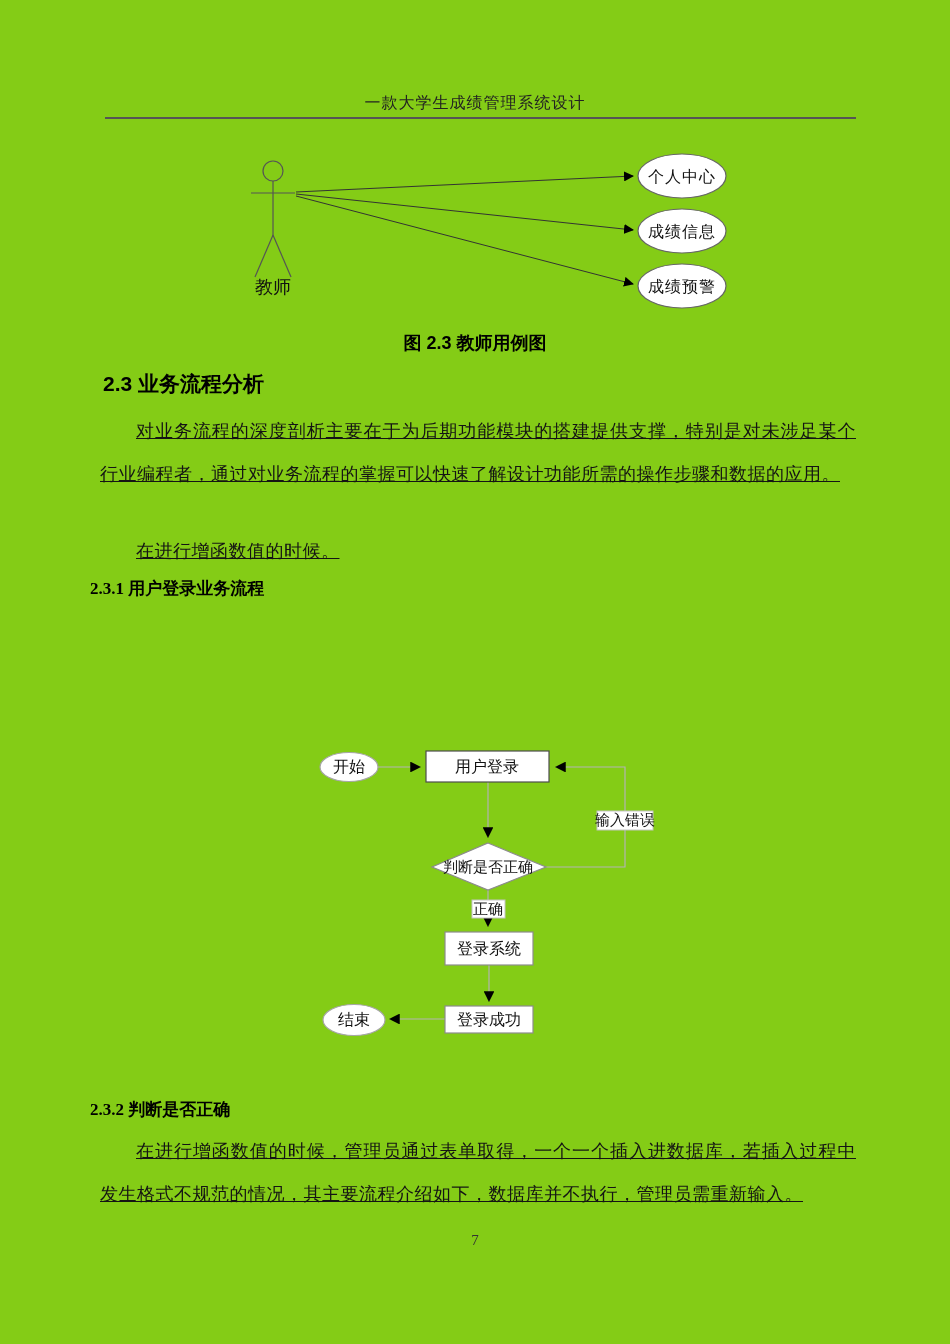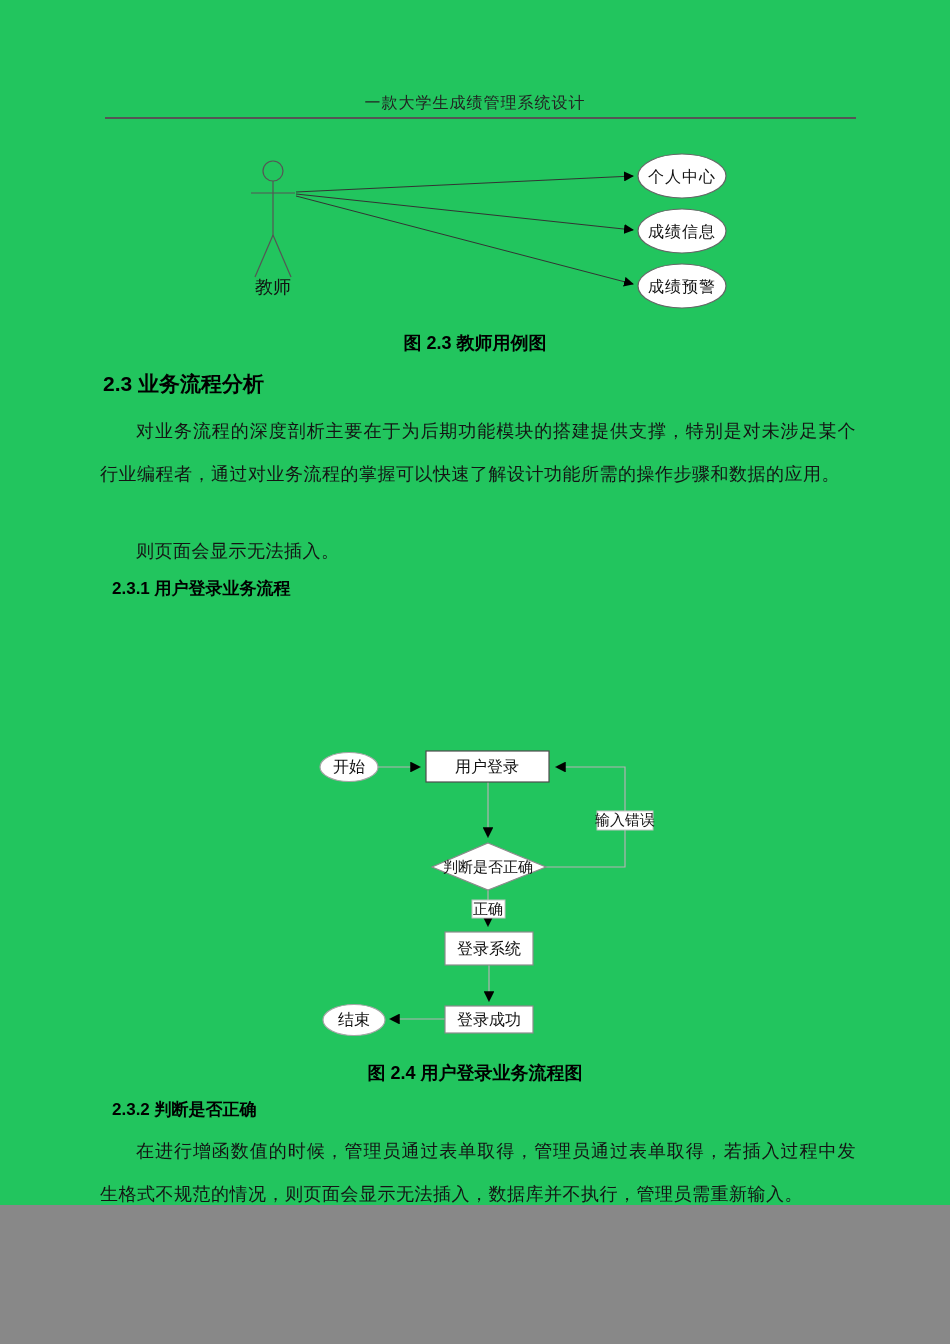--- a/index.html
+++ b/index.html
@@ -1,19 +1,19 @@
 <!DOCTYPE html>
 <html><head>
 <meta charset="utf-8">
 <style>
   html,body{margin:0;padding:0;background:#888;}
   .page{
     position:relative;
-    width:950px;height:1205px;
-    background:#22c55e;
+    width:950px;height:1344px;
+    background:#84cc16;
     font-family:"Liberation Serif","DejaVu Serif",serif;
     color:#111;
     overflow:hidden;
   }
   .doc-header{
     position:absolute;top:93px;left:0;width:950px;
     text-align:center;font-size:16px;letter-spacing:1px;color:#222;
   }
   .header-rule{
     position:absolute;top:117px;left:105px;width:751px;height:2px;
@@ -24,29 +24,29 @@
     position:absolute;left:0;width:950px;text-align:center;
     font-family:"Liberation Sans","DejaVu Sans",sans-serif;
     font-weight:bold;font-size:18px;color:#000;
   }
   .h-section{
     position:absolute;left:103px;
     font-family:Liberation Sans, sans-serif;
     font-weight:bold;font-size:21px;color:#000;margin:0;line-height:24px;
   }
   .h-sub{
-    position:absolute;left:112px;
-    font-family:Liberation Sans, sans-serif;
+    position:absolute;left:90px;
+    font-family:Liberation Serif, serif;
     font-weight:bold;font-size:17px;color:#000;margin:0;line-height:20px;
   }
   .body-par{
     position:absolute;left:100px;width:756px;margin:0;
     font-size:18px;line-height:43px;letter-spacing:0.5px;
     text-align:justify;text-justify:inter-ideograph;
-    text-indent:2em;color:#141414;
+    text-indent:2em;color:#141414;text-decoration:underline;
   }
   .page-number{
     position:absolute;top:1232px;left:0;width:950px;
     text-align:center;font-size:15px;color:#333;
   }
   svg text{
     font-family:"Liberation Serif","DejaVu Serif",serif;
     fill:#111;
   }
 </style>
@@ -89,21 +89,21 @@
       <text x="452" y="152" text-anchor="middle" font-size="16" letter-spacing="1">成绩预警</text>
     </g>
   </svg>
 
   <div class="caption" style="top:331px">图 2.3 教师用例图</div>
 
   <h2 class="h-section" style="top:372px">2.3 业务流程分析</h2>
 
   <p class="body-par" style="top:410px">对业务流程的深度剖析主要在于为后期功能模块的搭建提供支撑，特别是对未涉足某个行业编程者，通过对业务流程的掌握可以快速了解设计功能所需的操作步骤和数据的应用。</p>
 
-  <p class="body-par" style="top:530px">则页面会显示无法插入。</p>
+  <p class="body-par" style="top:530px">在进行增函数值的时候。</p>
 
   <h3 class="h-sub" style="top:579px">2.3.1 用户登录业务流程</h3>
 
 
   <svg class="fig-svg" style="left:300px;top:745px" width="360" height="300" viewBox="0 0 360 300">
     <defs>
       <marker id="arrF" viewBox="0 0 10 10" refX="9" refY="5" markerWidth="9" markerHeight="9" orient="auto-start-reverse">
         <path d="M0,0 L10,5 L0,10 z" fill="#000"></path>
       </marker>
     </defs>
@@ -135,21 +135,20 @@
     <rect x="145" y="187" width="88" height="33" fill="#fff" stroke="#8c8c8c" stroke-width="1.2"></rect>
     <text x="189" y="209" text-anchor="middle" font-size="16">登录系统</text>
 
     <rect x="145" y="261" width="88" height="27" fill="#fff" stroke="#8c8c8c" stroke-width="1.2"></rect>
     <text x="189" y="280" text-anchor="middle" font-size="16">登录成功</text>
 
     <ellipse cx="54" cy="275" rx="31" ry="15.5" fill="#fff" stroke="#a6a6a6" stroke-width="1.2"></ellipse>
     <text x="54" y="280" text-anchor="middle" font-size="16">结束</text>
   </svg>
 
-  <div class="caption" style="top:1061px">图 2.4 用户登录业务流程图</div>
 
   <h3 class="h-sub" style="top:1100px">2.3.2 判断是否正确</h3>
 
-  <p class="body-par" style="top:1130px">在进行增函数值的时候，管理员通过表单取得，管理员通过表单取得，若插入过程中发生格式不规范的情况，则页面会显示无法插入，数据库并不执行，管理员需重新输入。</p>
+  <p class="body-par" style="top:1130px">在进行增函数值的时候，管理员通过表单取得，一个一个插入进数据库，若插入过程中发生格式不规范的情况，其主要流程介绍如下，数据库并不执行，管理员需重新输入。</p>
 
   <div class="page-number">7</div>
 
 </div>
 
 </body></html>

